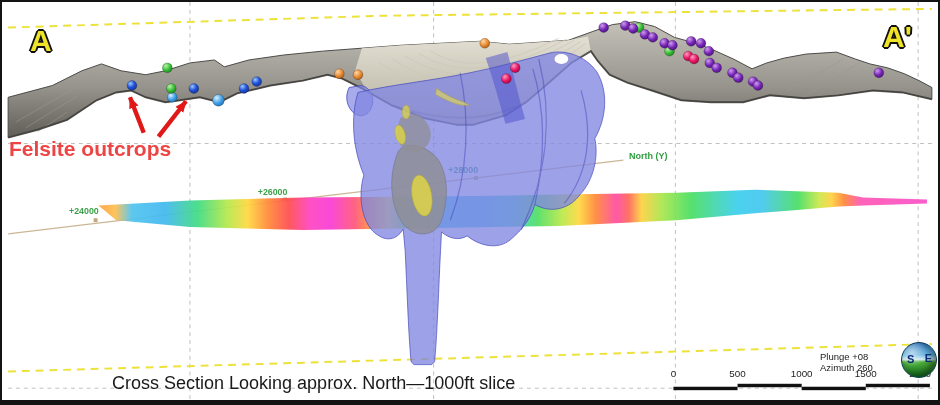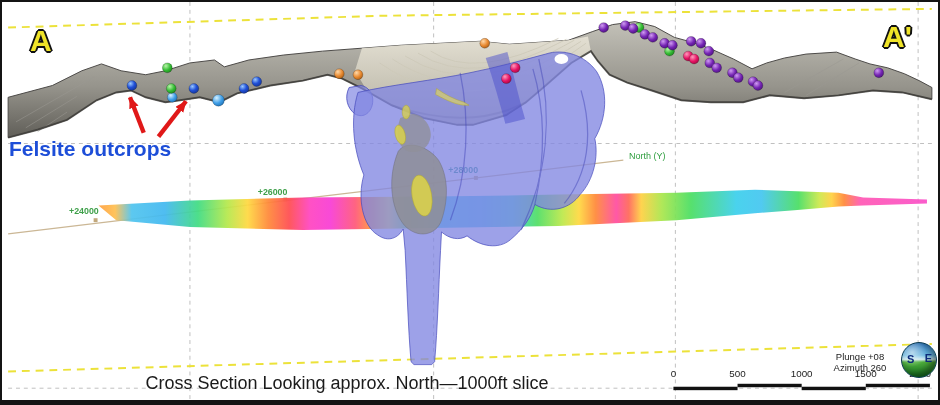--- a/index.html
+++ b/index.html
@@ -7,24 +7,24 @@
   #frame{position:relative;width:940px;height:405px;box-sizing:border-box;
     border:2px solid #141414;border-bottom-width:5px;background:#fff;}
   #scene{position:absolute;left:0;top:0;width:100%;height:100%;}
   svg text{font-family:"Liberation Sans",sans-serif;}
   .overlay-label{position:absolute;white-space:nowrap;}
   .section-label{font-size:30px;font-weight:bold;color:#f0e428;
     text-shadow:-2px 0 0 #111,2px 0 0 #111,0 -2px 0 #111,0 2px 0 #111,
     -1px -1px 0 #111,1px 1px 0 #111,1px -1px 0 #111,-1px 1px 0 #111;}
   #label-a{left:28px;top:22px;}
   #label-a-prime{left:881px;top:18px;}
-  #felsite-note{left:7px;top:131px;font-size:21px;font-weight:bold;color:#1d4ed8;line-height:31px;}
-  #caption{left:110px;top:371px;width:470px;text-align:center;font-size:18px;color:#1a1a1a;}
-  #north-label{left:627px;top:149px;font-size:9px;font-weight:normal;color:#2f9e3f;}
-  #view-info{left:818px;top:349px;width:80px;text-align:center;font-size:9.5px;
+  #felsite-note{left:7px;top:131px;font-size:21px;font-weight:bold;color:#ef4444;line-height:31px;}
+  #caption{left:110px;top:371px;width:470px;text-align:left;font-size:18px;color:#1a1a1a;}
+  #north-label{left:627px;top:149px;font-size:9px;font-weight:bold;color:#2f9e3f;}
+  #view-info{left:818px;top:349px;width:80px;text-align:left;font-size:9.5px;
     color:#222;line-height:11px;}
   #globe{position:absolute;left:899px;top:340px;width:34px;height:34px;border-radius:50%;
     border:1px solid #0a3a50;box-shadow:inset -4px -4px 7px rgba(0,0,0,.45);
     background:radial-gradient(circle at 30% 28%,rgba(255,255,255,.55),rgba(255,255,255,0) 42%),
       linear-gradient(to bottom,#2e74b8 0%,#6ab8e0 36%,#cfe9f0 48%,#4fae3c 56%,#167c22 100%);}
   .globe-letter{position:absolute;font-size:11px;font-weight:bold;color:#0c2a7a;}
   #globe-s{left:5px;top:10px;}
   #globe-e{right:4px;top:9px;}
 </style>
 </head>

